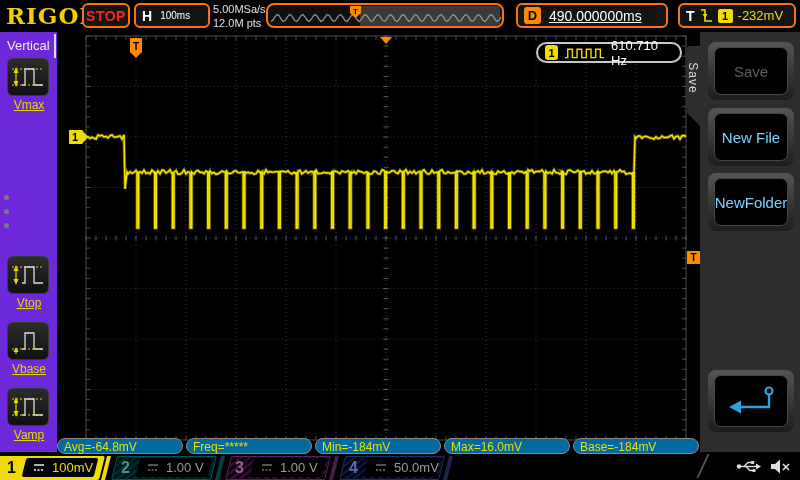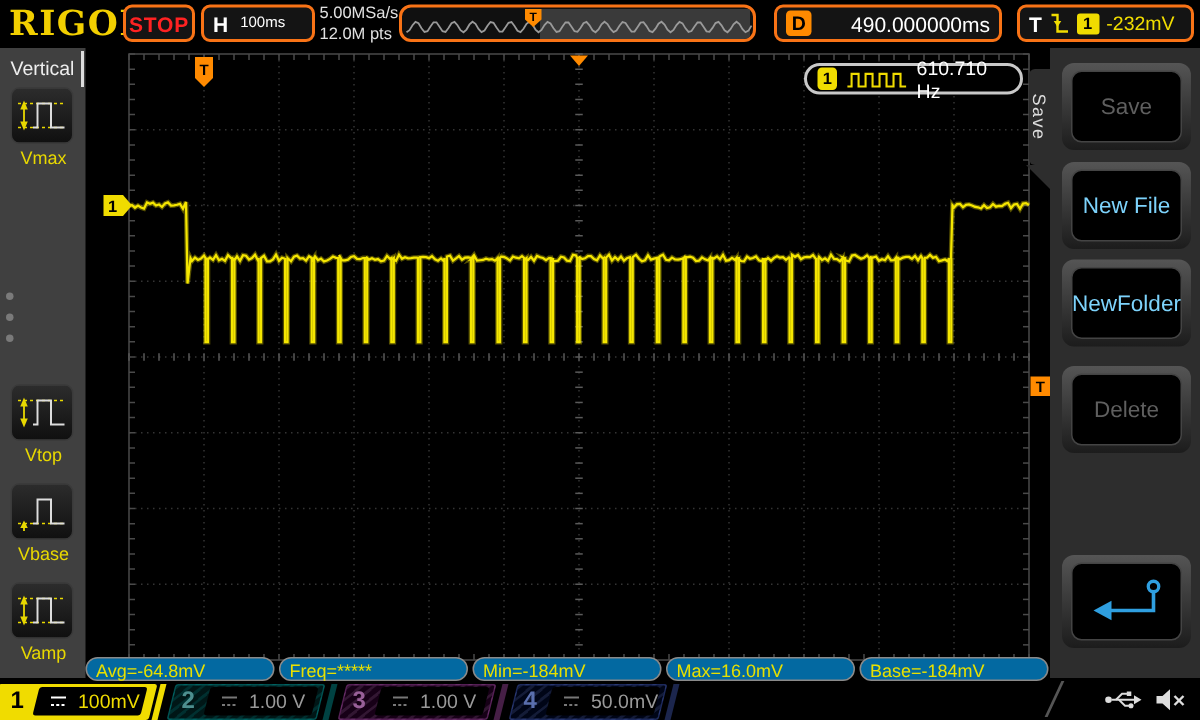--- a/index.html
+++ b/index.html
@@ -16,35 +16,35 @@
   .h-box{left:134px;width:76px;padding:0 6px;gap:8px;}
   .h-label{color:#fff;font-weight:bold;font-size:14px;}
   .h-value{color:#fff;font-size:10px;}
   .rate{position:absolute;left:213px;top:2px;color:#e0e0e0;font-size:11px;line-height:14px;}
   .preview{left:266px;width:238px;background:#101010;border-radius:8px;overflow:hidden;}
   .pv-hl{position:absolute;left:92px;top:1px;width:140px;height:22px;background:#3a3a3a;}
   .pv-svg{position:absolute;left:0;top:0;}
   .d-box{left:516px;width:152px;padding:0 6px;gap:8px;}
   .d-badge{background:#ff8a00;color:#000;font-weight:bold;font-size:13px;border-radius:3px;
            width:17px;height:17px;display:flex;align-items:center;justify-content:center;}
-  .d-value{color:#fff;font-size:14px;flex:1;text-align:right;}
+  .d-value{color:#fff;font-size:14px;flex:1;text-align:left;text-decoration:underline;}
   .t-box{left:678px;width:118px;padding:0 6px;gap:5px;}
   .t-label{color:#fff;font-weight:bold;font-size:14px;}
   .t-badge{background:#f0dc00;color:#000;font-weight:bold;font-size:11px;border-radius:2px;
            width:15px;height:14px;display:flex;align-items:center;justify-content:center;}
   .t-level{color:#f0dc00;font-size:13px;}
   
-  .leftmenu{position:absolute;left:0;top:32px;width:57px;height:420px;background:#404040;}
+  .leftmenu{position:absolute;left:0;top:32px;width:57px;height:420px;background:#6d28d9;}
   .lm-title{position:absolute;left:7px;top:6px;color:#eee;font-size:13px;}
   .lm-sep{position:absolute;left:54px;top:2px;width:2px;height:24px;background:#ddd;}
   .lm-item{position:absolute;left:7px;width:44px;text-align:center;}
   .lm-btn{width:42px;height:38px;background:linear-gradient(#2c2c2c,#101010);
           border:1px solid #3a3a3a;border-radius:6px;box-sizing:border-box;
           display:flex;align-items:center;justify-content:center;}
-  .lm-label{display:block;margin-top:2px;color:#e8d800;font-size:12px;}
+  .lm-label{display:block;margin-top:2px;color:#e8d800;font-size:12px;text-decoration:underline;}
   .lm-dot{position:absolute;left:4px;width:5px;height:5px;border-radius:50%;background:#7a7a7a;}
   
   #overlay{position:absolute;left:57px;top:32px;}
   .freq-box{position:absolute;left:536px;top:42px;width:146px;height:21px;background:#000;
             border:2px solid #c8c8c8;border-radius:11px;display:flex;align-items:center;
             gap:6px;padding:0 7px;box-sizing:border-box;z-index:5;}
   .freq-badge{background:#f0dc00;color:#000;font-weight:bold;font-size:11px;border-radius:3px;
               width:14px;height:15px;display:flex;align-items:center;justify-content:center;}
   .freq-value{color:#fff;font-size:13px;}
   
@@ -575,25 +575,20 @@
     <div class="rm-btn" style="top:76px">
       <div class="rm-inner">
           <span class="rm-text">New File</span>
         </div>
     </div>
     <div class="rm-btn" style="top:141px">
       <div class="rm-inner">
           <span class="rm-text">NewFolder</span>
         </div>
     </div>
-    <div class="rm-btn" style="top:212px">
-      <div class="rm-inner">
-          <span class="rm-text disabled">Delete</span>
-        </div>
-    </div>
     <div class="rm-btn" style="top:338px;height:62px">
       <div class="rm-inner">
         <svg width="58" height="36" viewBox="0 0 58 36">
           <circle cx="47" cy="8" r="3.5" fill="none" stroke="#2f9fe0" stroke-width="2.2"></circle>
           <path d="M47,11.5 V24 H17" fill="none" stroke="#2f9fe0" stroke-width="2.4"></path>
           <polygon points="19,17.5 7,24 19,30.5" fill="#2f9fe0"></polygon>
         </svg>
       </div>
     </div>
   </div>

